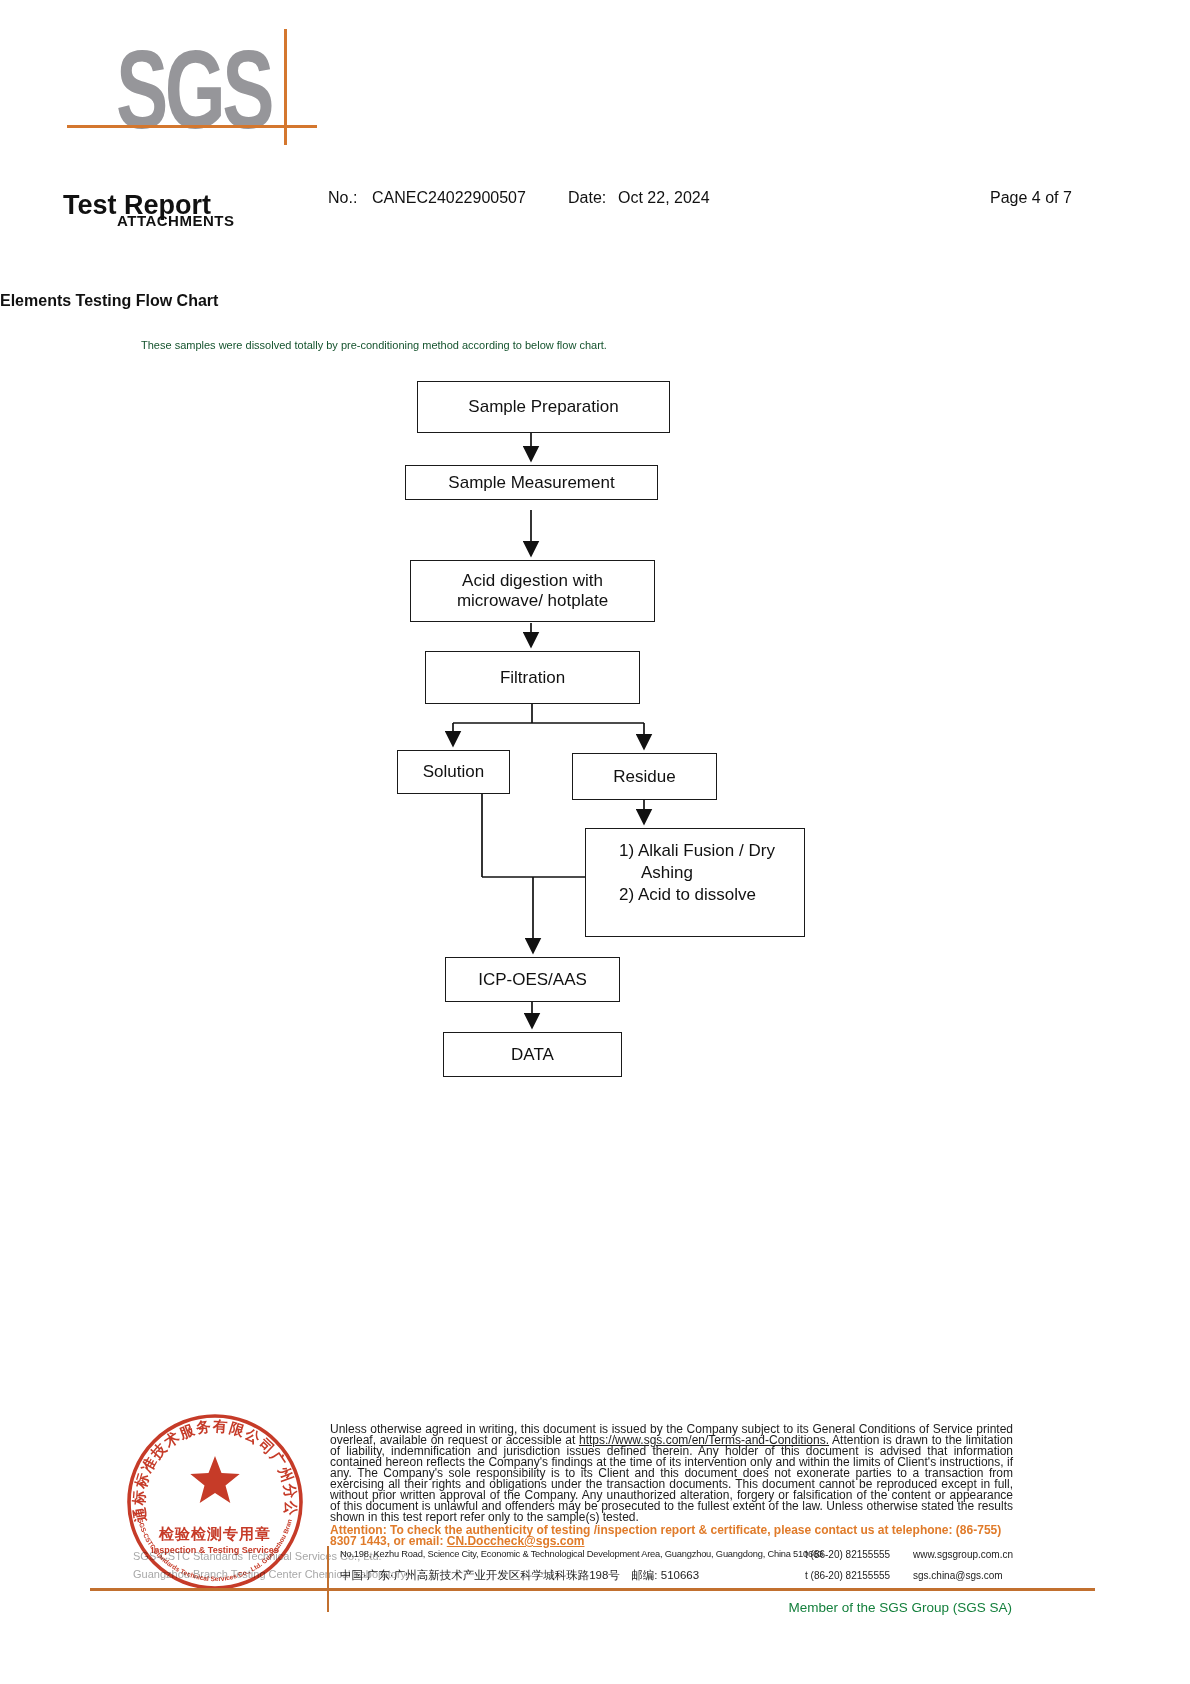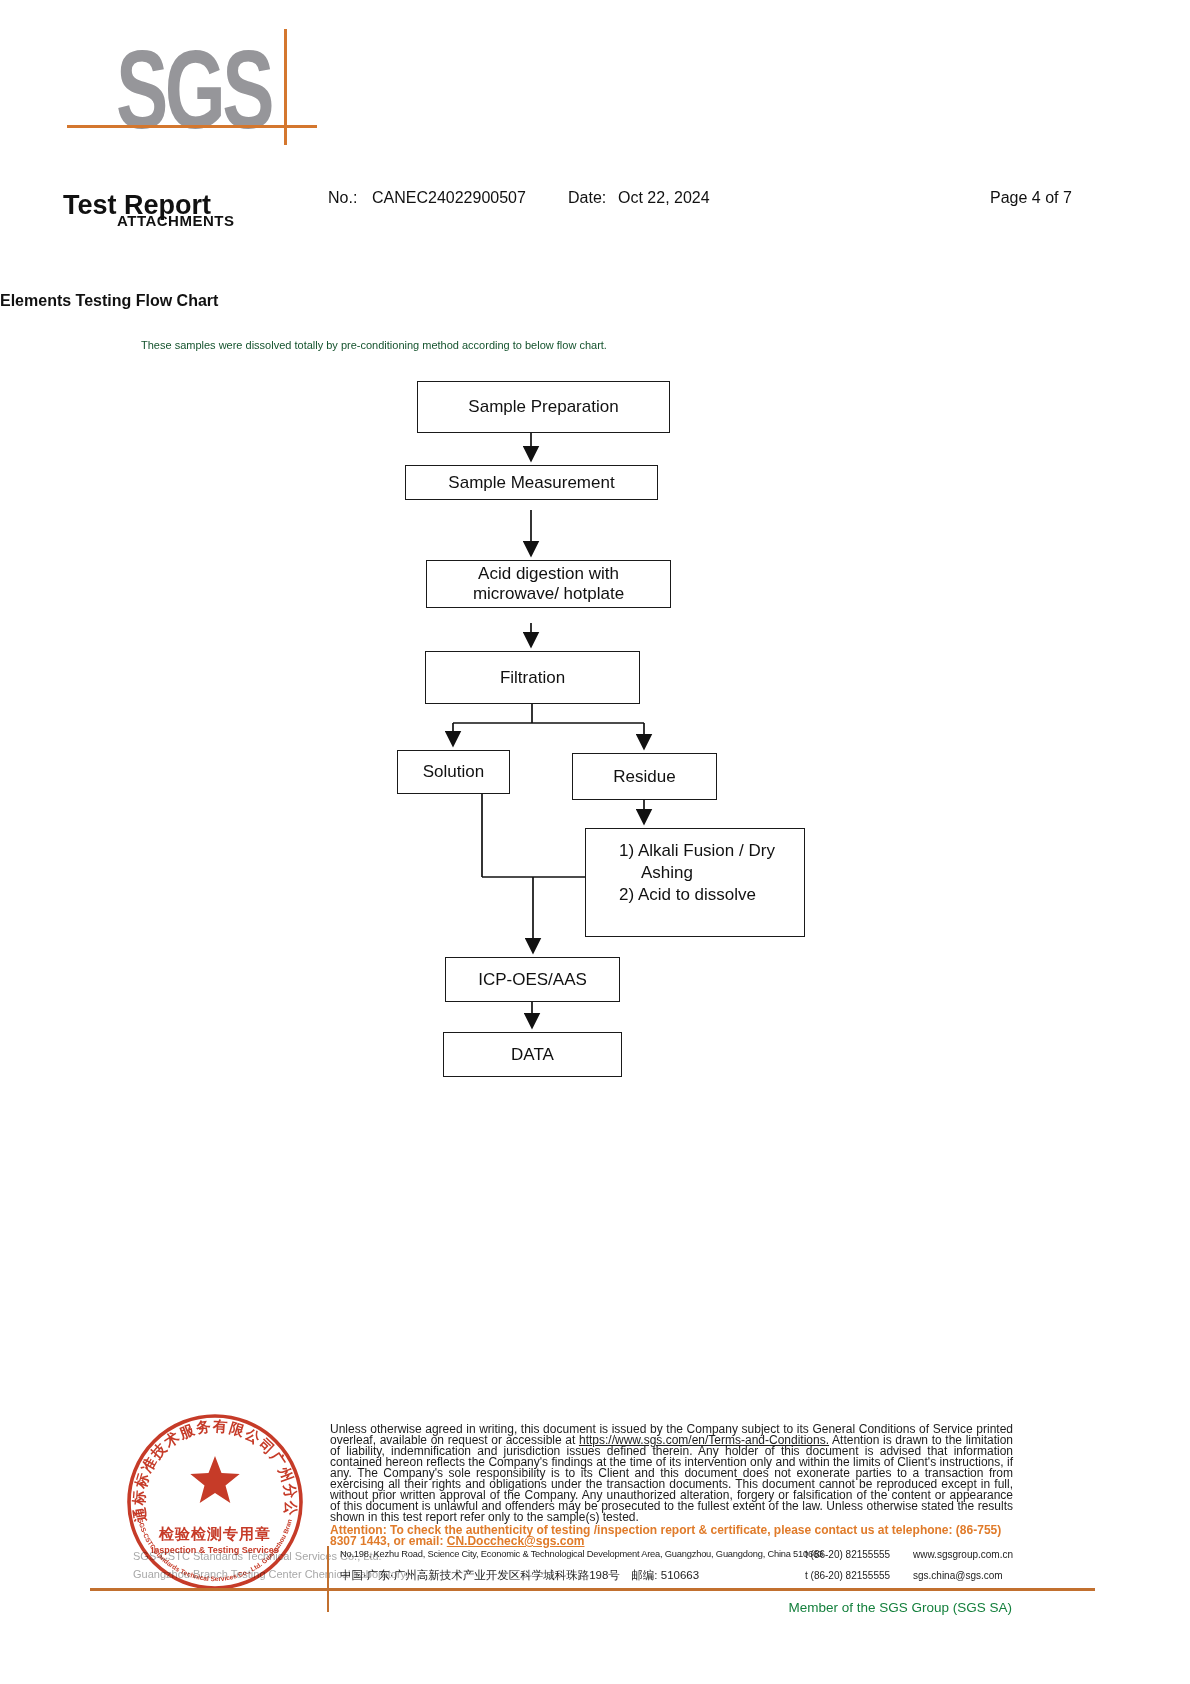--- a/index.html
+++ b/index.html
@@ -102,21 +102,21 @@
       <line x1="644" y1="800" x2="644" y2="823" marker-end="url(#arr)"></line>
       <line x1="482" y1="794" x2="482" y2="877"></line>
       <line x1="482" y1="877" x2="586" y2="877"></line>
       <line x1="533" y1="877" x2="533" y2="952" marker-end="url(#arr)"></line>
       <line x1="532" y1="1002" x2="532" y2="1027" marker-end="url(#arr)"></line>
     </g>
   </svg>
 
   <div class="fbox" style="left:405px;top:381px;width:253px;height:52px;margin-left:12px;">Sample Preparation</div>
   <div class="fbox" style="left:405px;top:465px;width:253px;height:35px;">Sample Measurement</div>
-  <div class="fbox" style="left:410px;top:560px;width:245px;height:48px;padding:8px 18px;margin-left:16px;">Acid digestion with microwave/ hotplate</div>
+  <div class="fbox" style="left:410px;top:560px;width:245px;height:62px;padding:8px 18px;">Acid digestion with microwave/ hotplate</div>
   <div class="fbox" style="left:425px;top:651px;width:215px;height:53px;">Filtration</div>
   <div class="fbox" style="left:397px;top:750px;width:113px;height:44px;">Solution</div>
   <div class="fbox" style="left:572px;top:753px;width:145px;height:47px;">Residue</div>
   <div class="fbox fbox-multi" style="left:585px;top:828px;width:220px;height:109px;padding-left:33px;">
     <div>1) Alkali Fusion / Dry</div>
     <div class="indent2">Ashing</div>
     <div>2) Acid to dissolve</div>
   </div>
   <div class="fbox" style="left:445px;top:957px;width:175px;height:45px;">ICP-OES/AAS</div>
   <div class="fbox" style="left:443px;top:1032px;width:179px;height:45px;">DATA</div>

